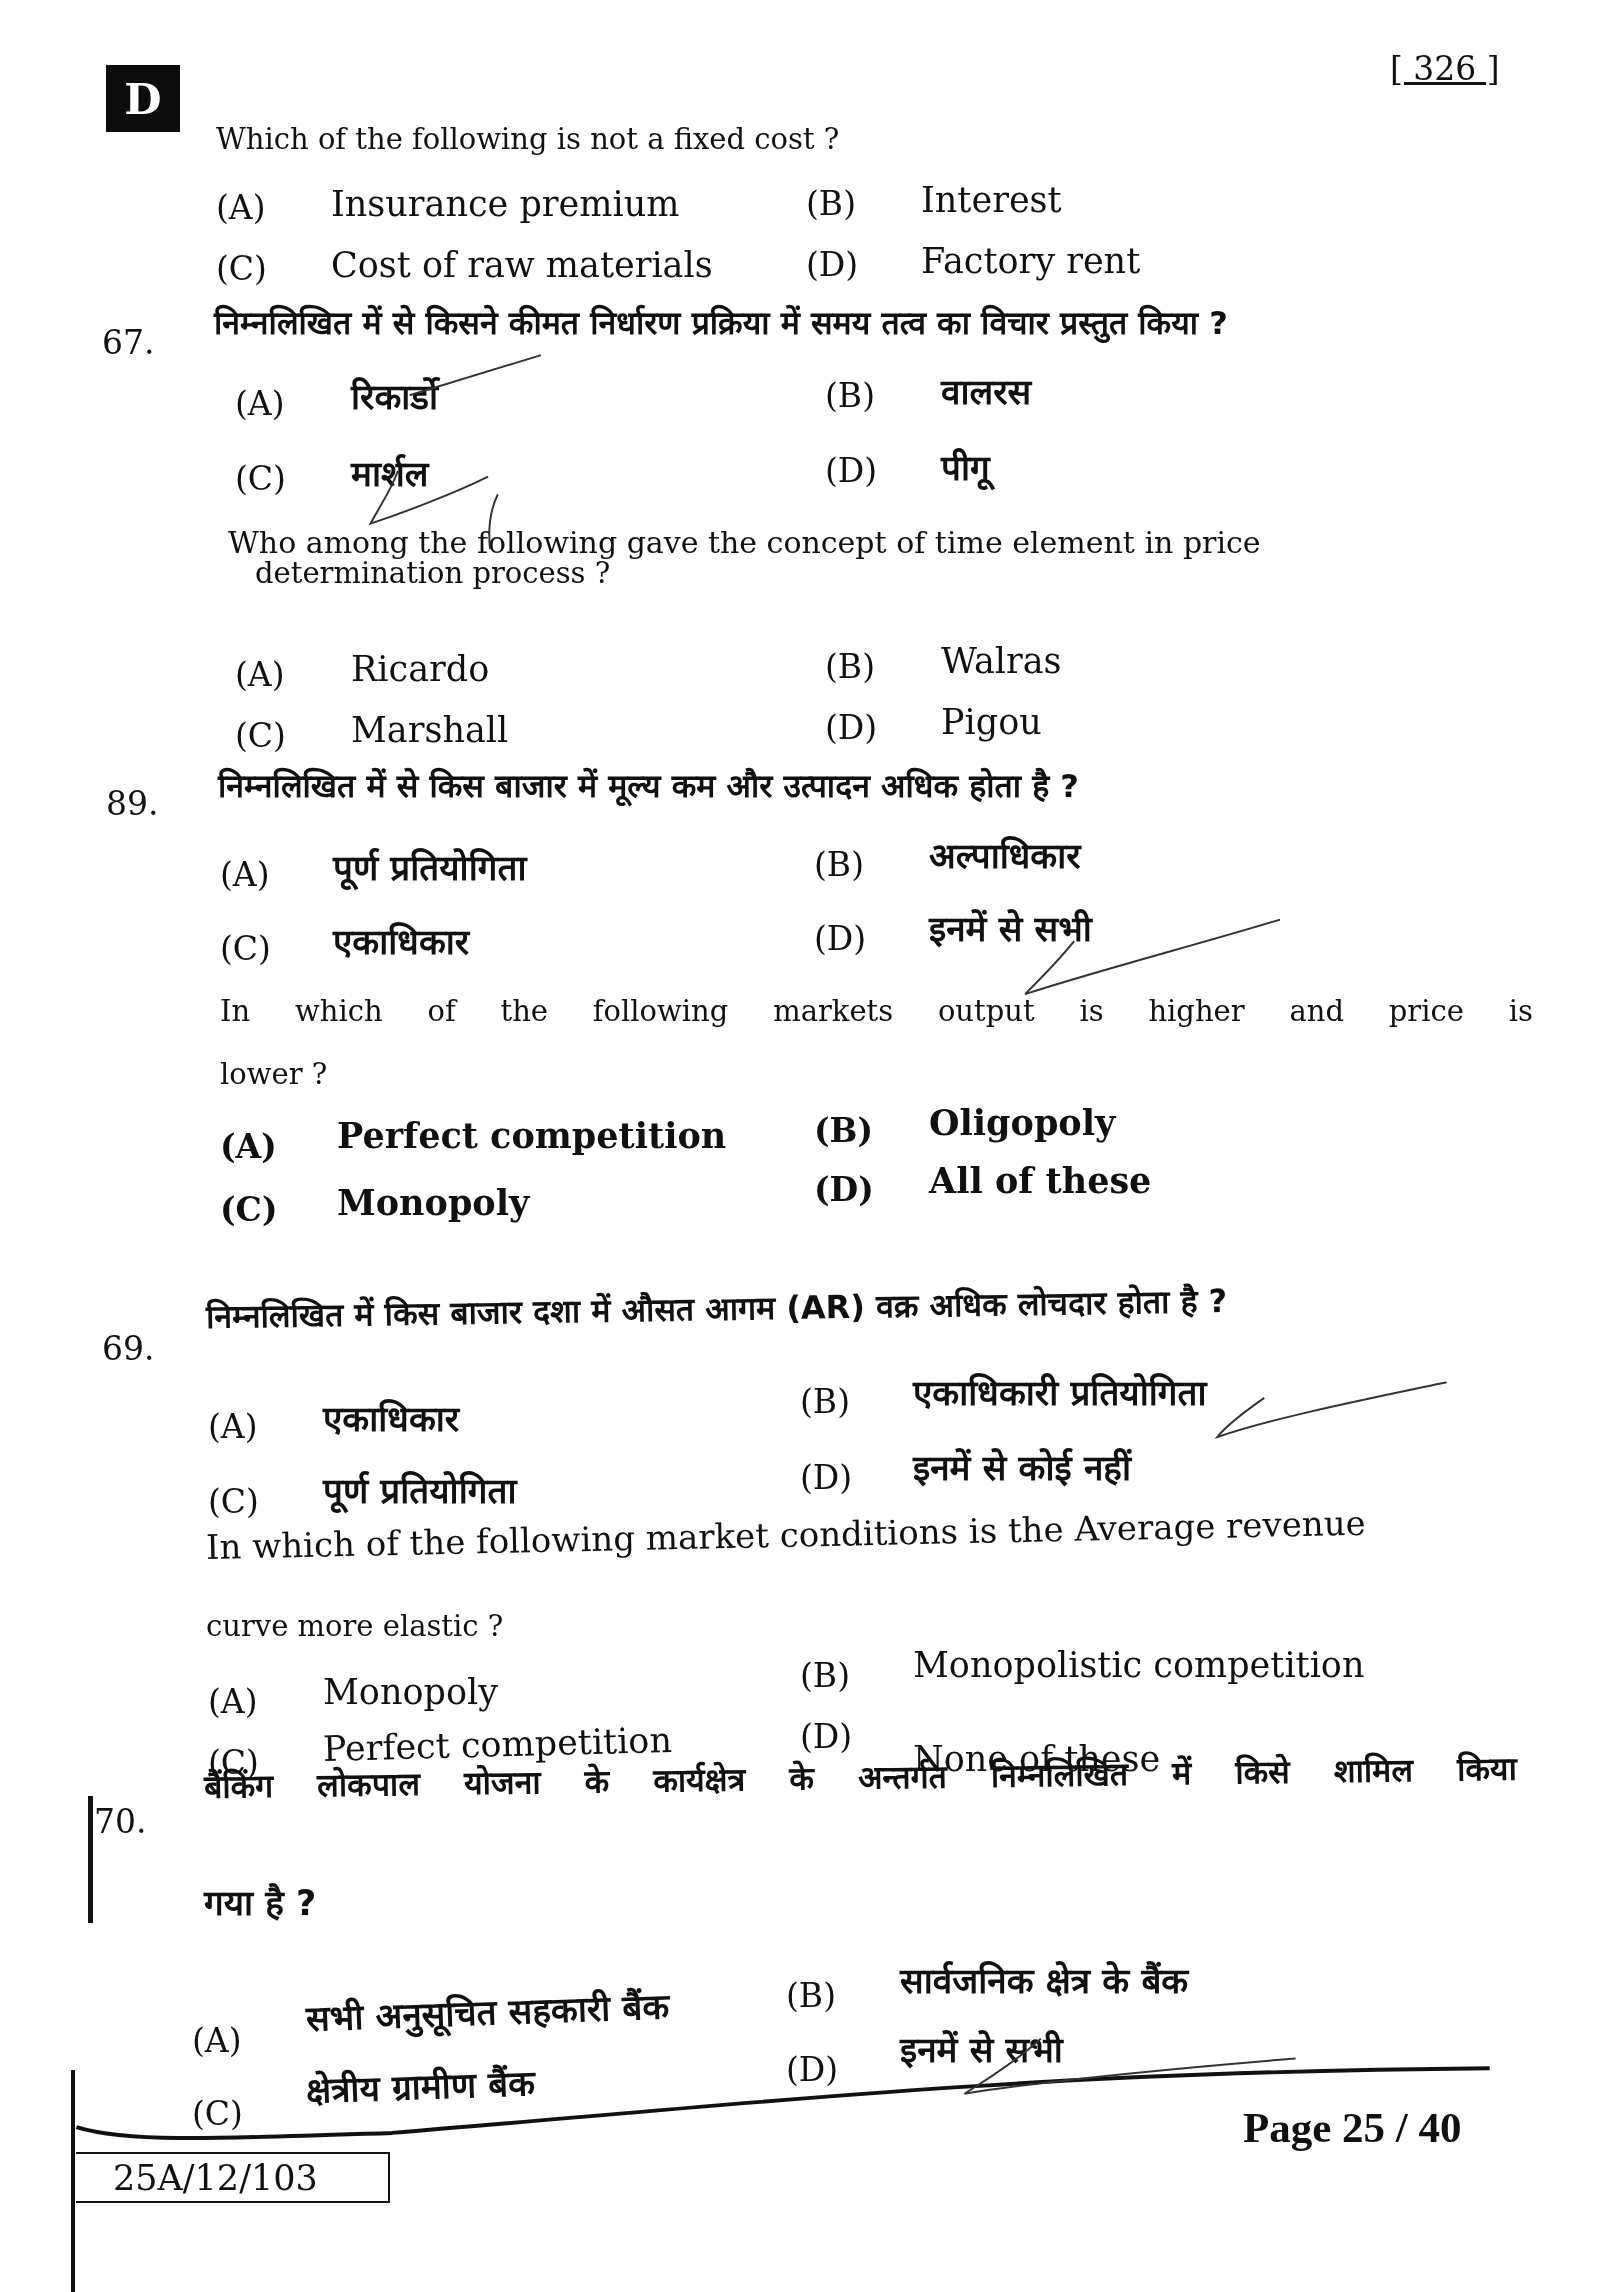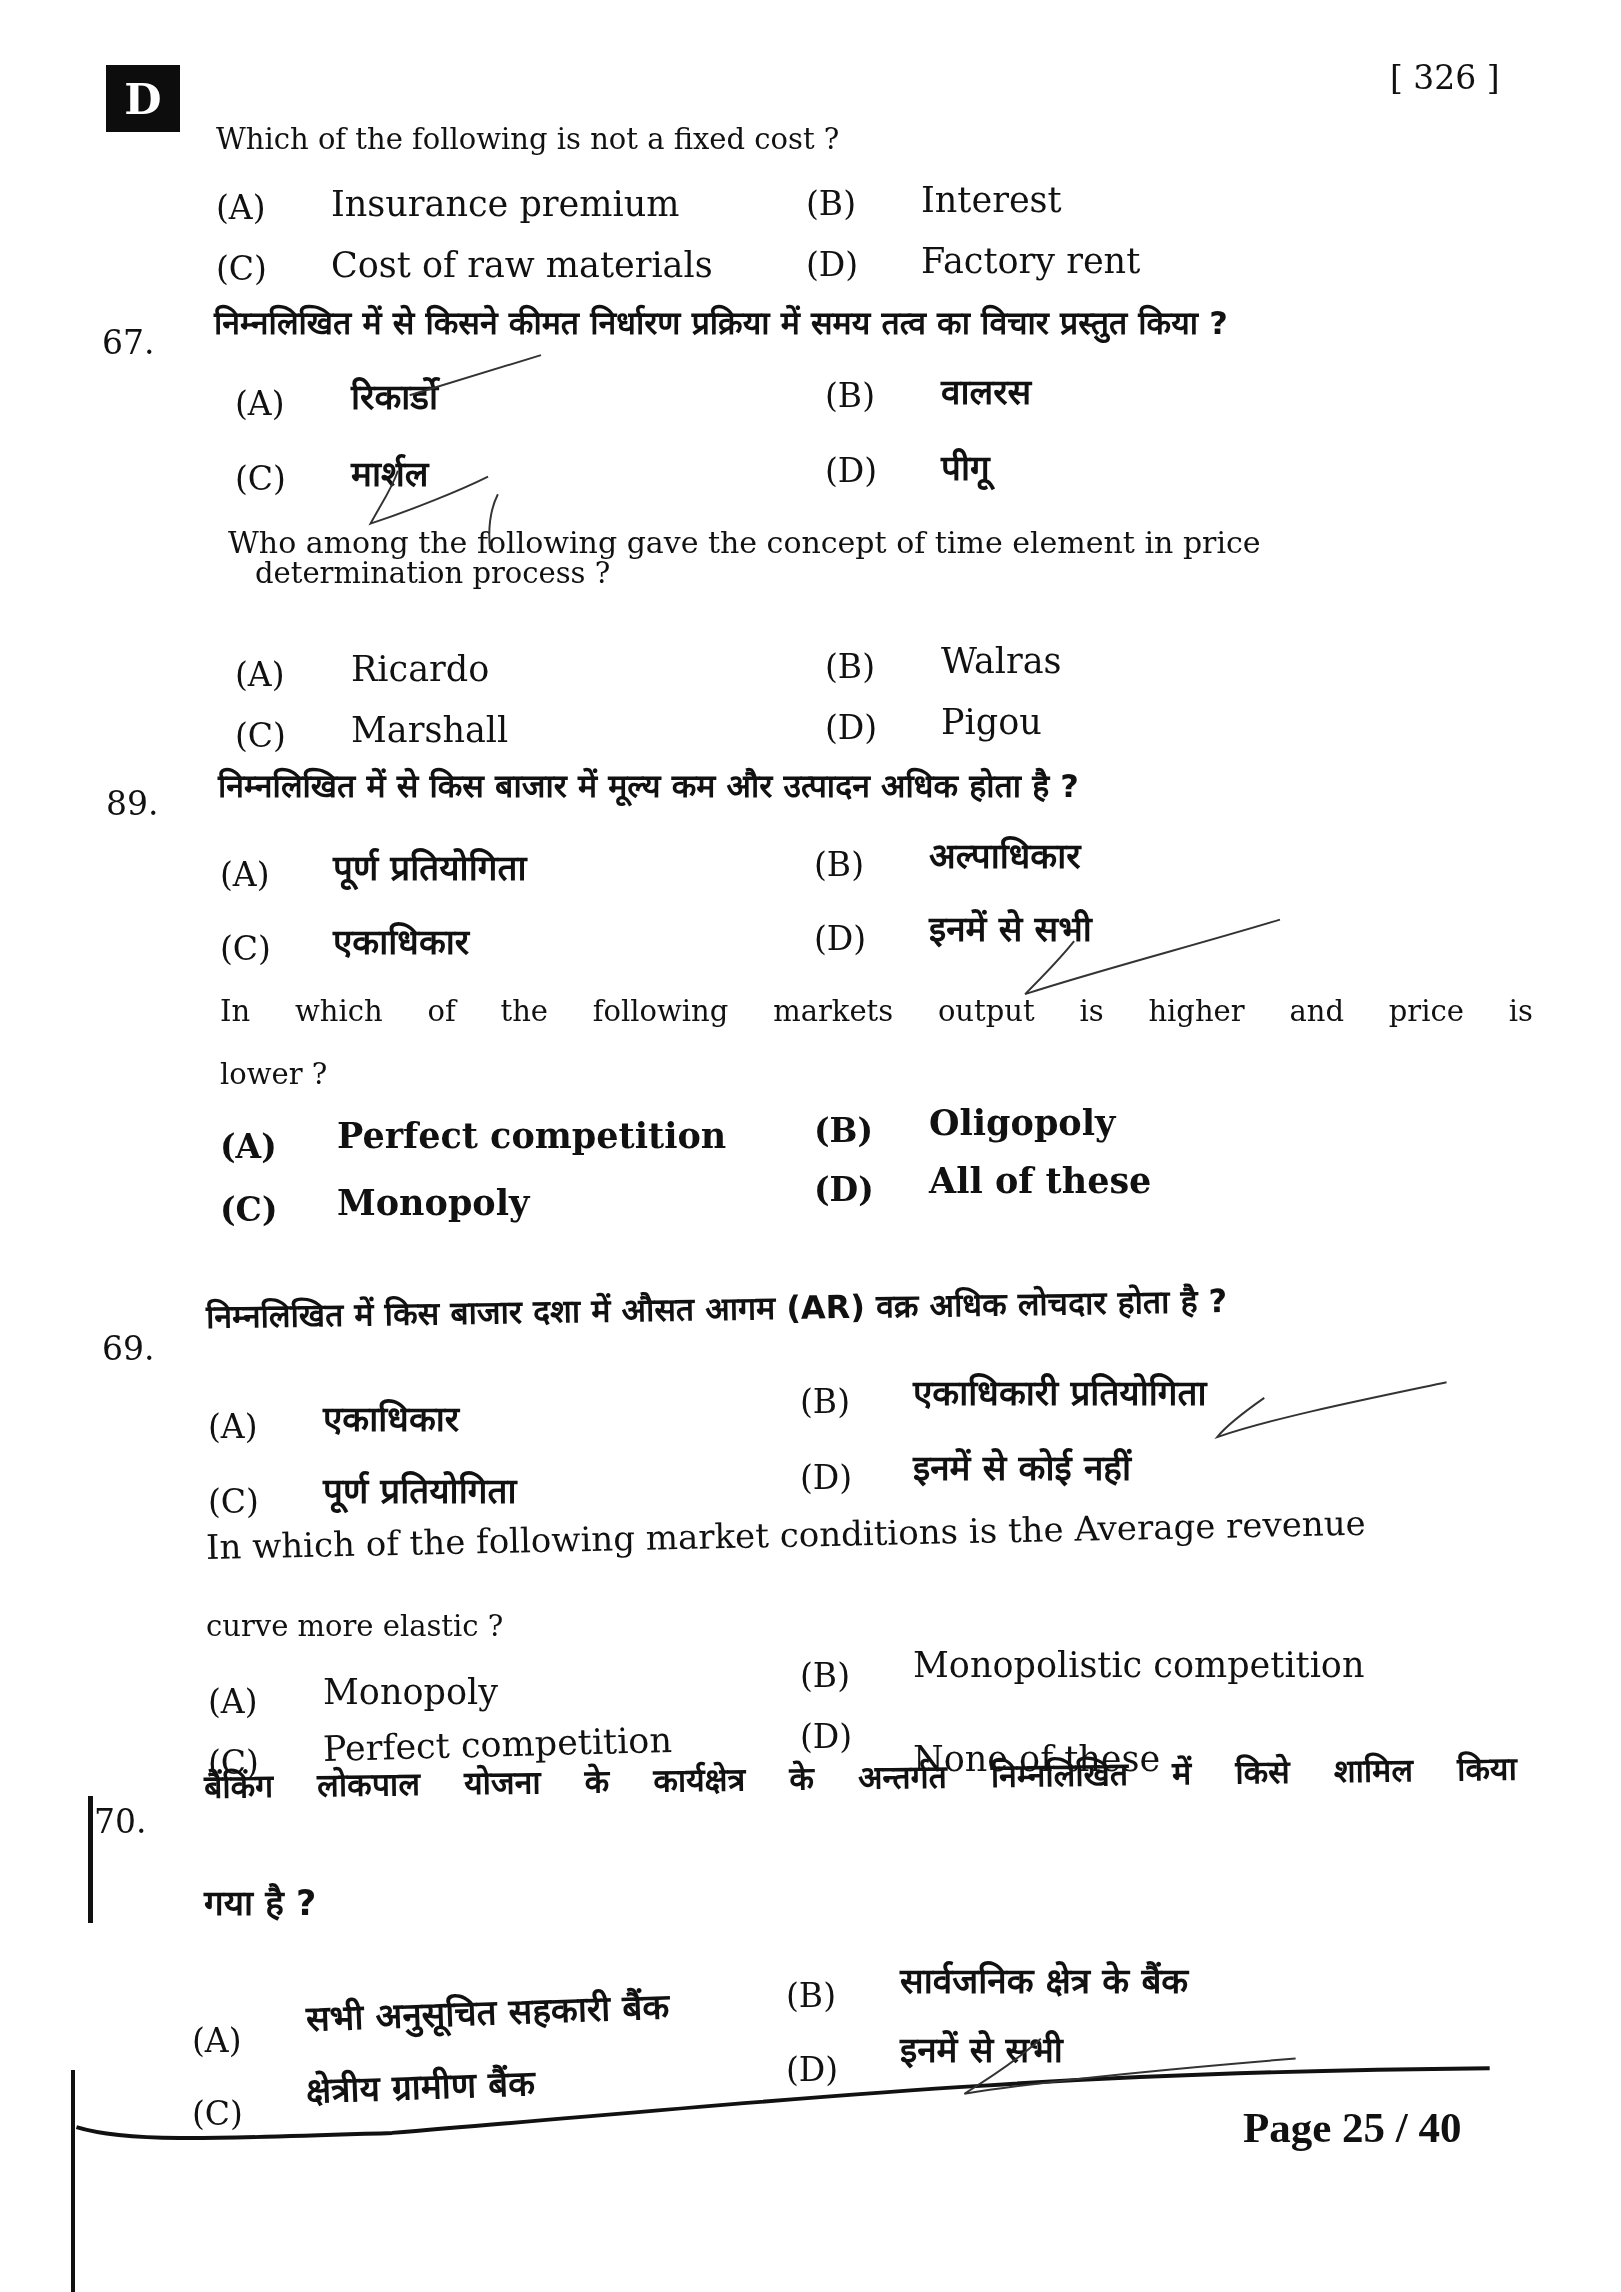--- a/index.html
+++ b/index.html
@@ -33,21 +33,21 @@
   }
   .page-num { font-size: 43px; font-weight: bold; font-family: "Liberation Serif", serif; }
   svg.marks { position: absolute; left: 0; top: 0; pointer-events: none; }
 </style>
 </head>
 <body>
 
 <div class="page">
 
   <div class="set-badge">D</div>
-  <div class="abs page-code" style="left:1390px; top:58px;">[ 326 ]</div>
+  <div class="abs page-code" style="left:1390px; top:49px;text-decoration:underline;">[ 326 ]</div>
 
   <div>
     <div class="abs qtext" style="left:216px; top:122px;">Which of the following is not a fixed cost ?</div>
     <div class="abs opt-label" style="left:216px; top:188px;">(A)</div>
     <div class="abs opt-text" style="left:331px; top:184px;">Insurance premium</div>
     <div class="abs opt-label" style="left:806px; top:184px;">(B)</div>
     <div class="abs opt-text" style="left:921px; top:180px;">Interest</div>
     <div class="abs opt-label" style="left:216px; top:249px;">(C)</div>
     <div class="abs opt-text" style="left:331px; top:245px;">Cost of raw materials</div>
     <div class="abs opt-label" style="left:806px; top:245px;">(D)</div>
@@ -159,20 +159,23 @@
     <div class="abs opt-label" style="left:786px; top:1976px;">(B)</div>
     <div class="abs opt-text-hi" style="left:900px; top:1956px;">सार्वजनिक क्षेत्र के बैंक</div>
     <div class="abs opt-label" style="left:192px; top:2094px;">(C)</div>
     <div class="abs opt-text-hi" style="left:306px; top:2066px; transform:rotate(-2deg); transform-origin:left;">क्षेत्रीय ग्रामीण बैंक</div>
     <div class="abs opt-label" style="left:786px; top:2050px;">(D)</div>
     <div class="abs opt-text-hi" style="left:900px; top:2025px;">इनमें से सभी</div>
   </div>
 
   <div class="margin-bar" style="left:71px; top:2070px; width:3.9px; height:222px;"></div>
   <div class="abs page-num" style="left:1243px; top:2103px;">Page 25 / 40</div>
+  <div class="footer-box">
+    <span>25A/12/103</span>
+  </div>
 
   <svg class="marks" width="1621" height="2293" viewBox="0 0 1654 2339">
 
     <path d="M78 2170 C 130 2186, 220 2182, 400 2176 C 600 2160, 800 2140, 1000 2128 C 1150 2118, 1300 2112, 1520 2110" stroke="#111" stroke-width="4" fill="none"></path>
 
     <path d="M418 403 L 552 362" stroke="#333" stroke-width="2" fill="none"></path>
     <path d="M498 486 C 470 500, 420 520, 378 534 C 390 512, 400 498, 406 480" stroke="#333" stroke-width="2" fill="none"></path>
     <path d="M508 504 C 500 520, 498 540, 500 560" stroke="#333" stroke-width="2" fill="none"></path>
 
     <path d="M1096 960 C 1080 980, 1060 1000, 1046 1014 C 1120 990, 1220 964, 1306 938" stroke="#333" stroke-width="2" fill="none"></path>

